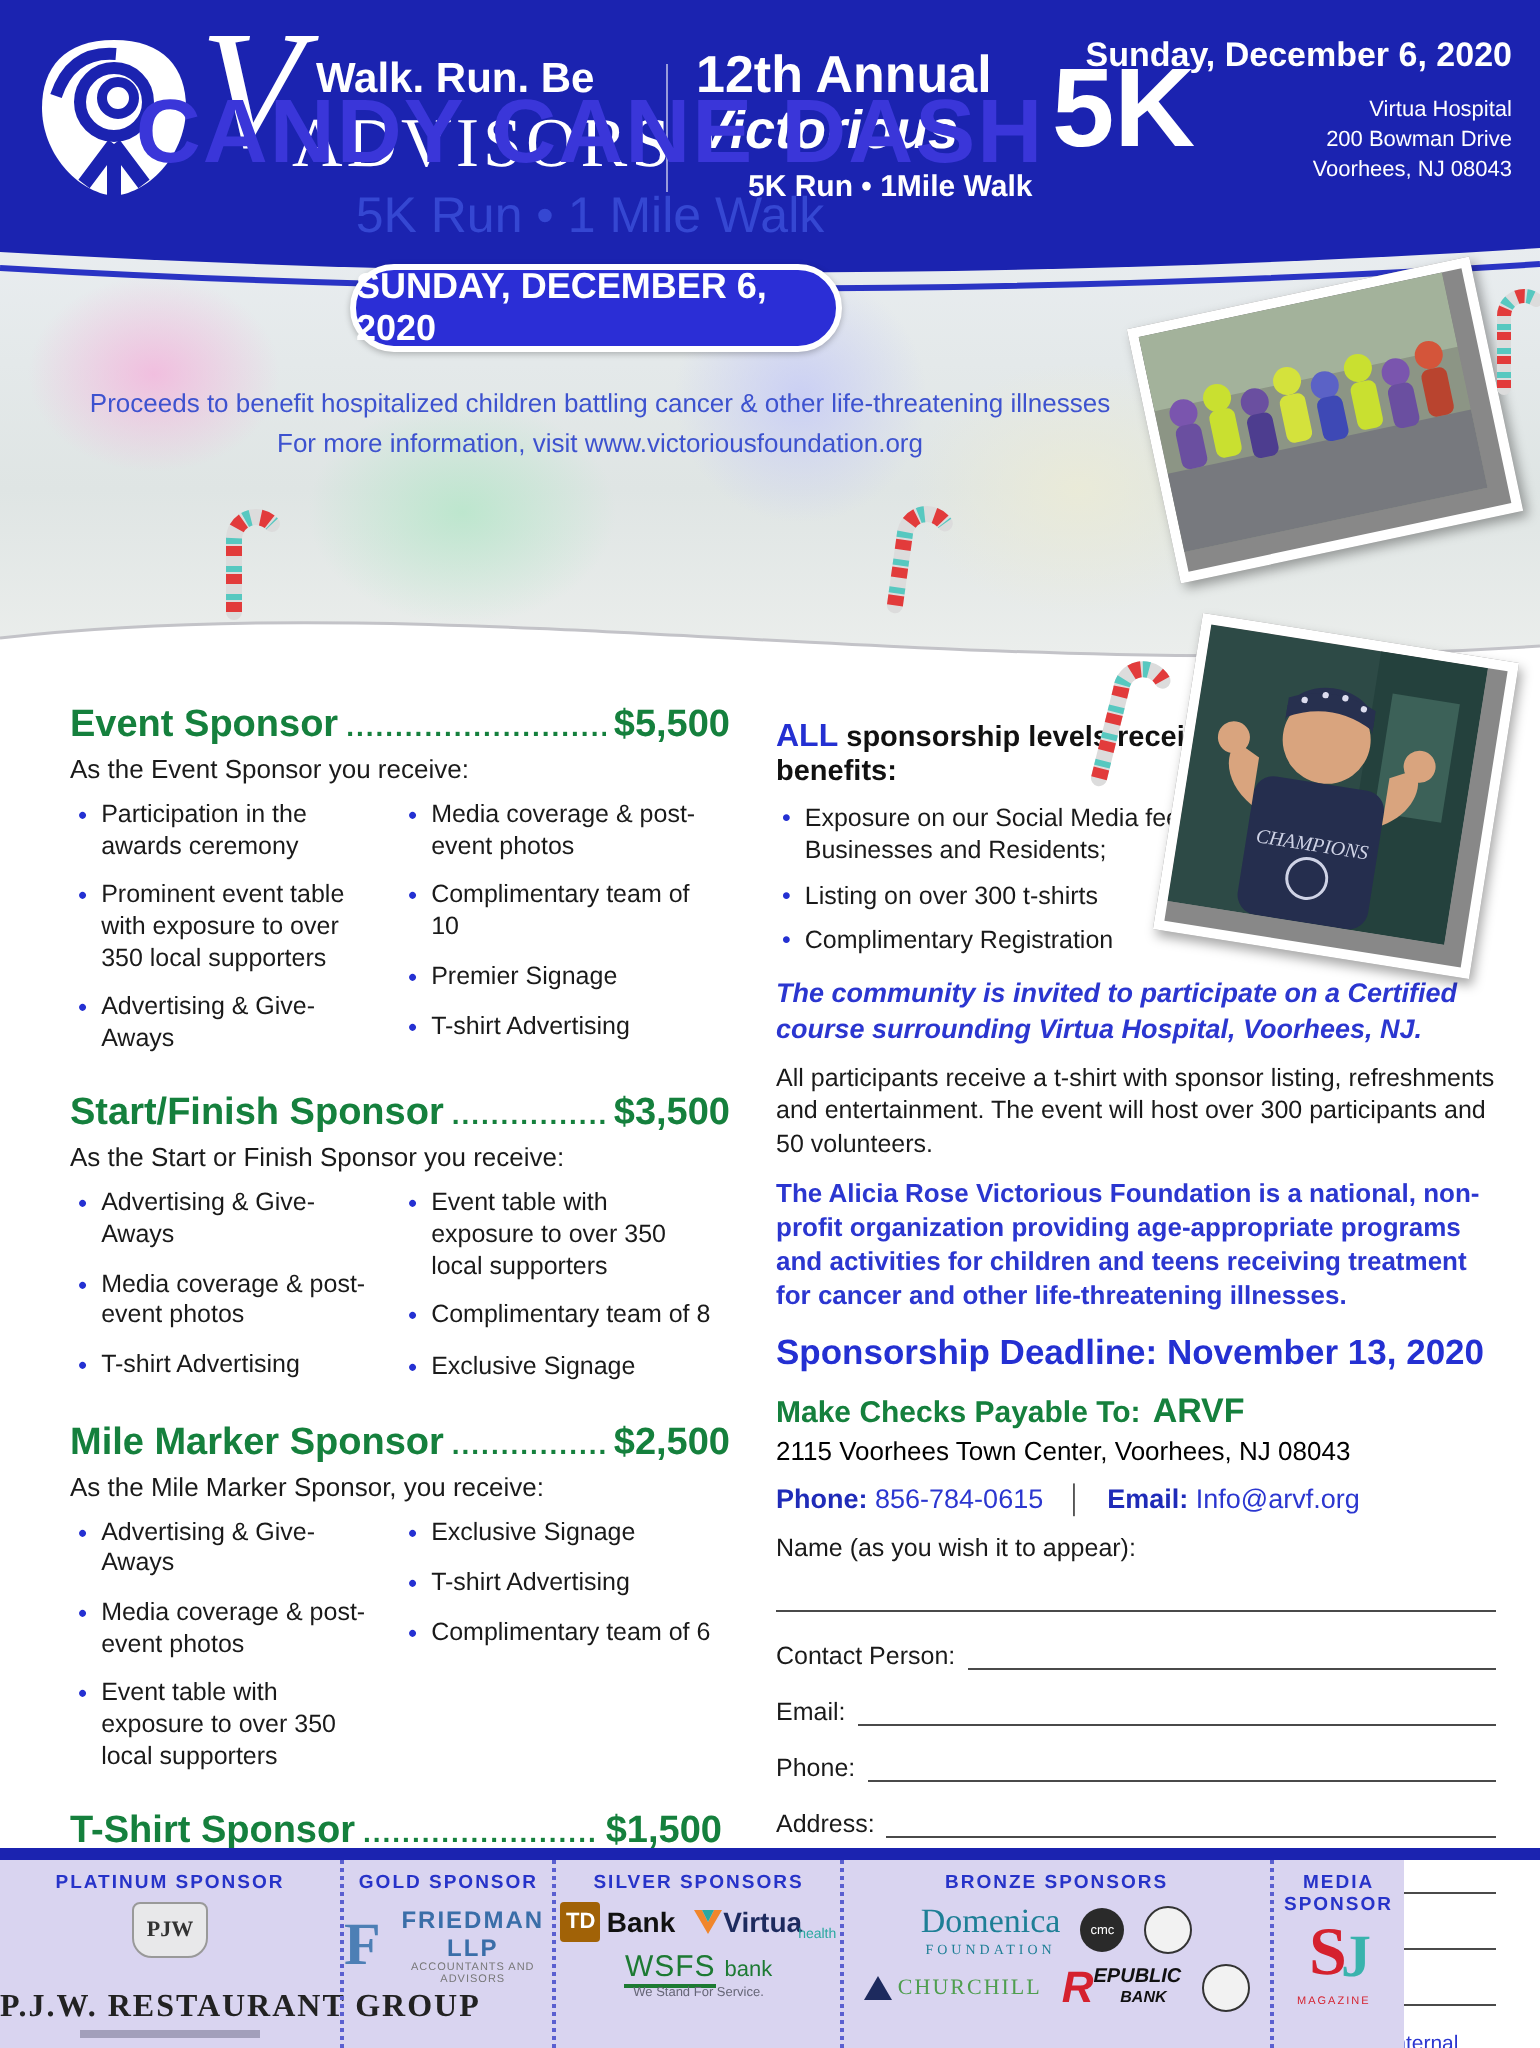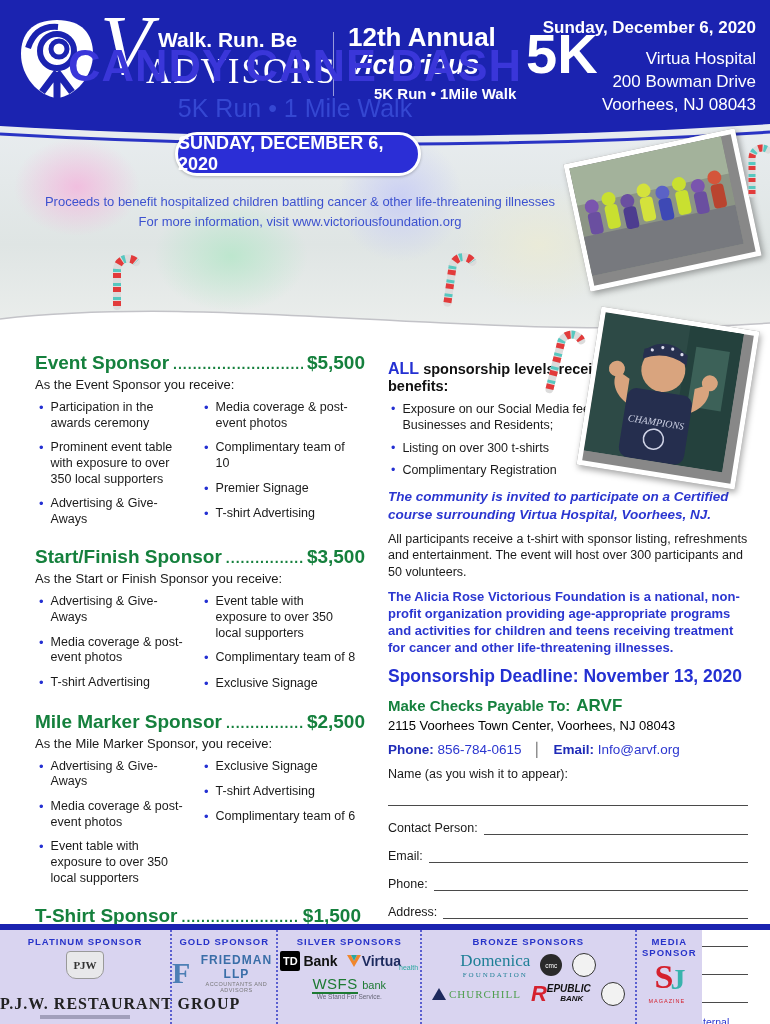--- a/index.html
+++ b/index.html
@@ -17,21 +17,21 @@
   .victorious{position:absolute;left:132px;top:42px;font-family:"Liberation Serif",serif;
               font-size:35px;letter-spacing:2px;color:#fff;}
   .hdr-divider{position:absolute;left:333px;top:32px;width:1px;height:64px;background:rgba(255,255,255,.55);}
   .hdr-mid{position:absolute;left:348px;top:24px;width:230px;color:#fff;}
   .annual{font-size:26px;font-weight:bold;line-height:1.02;}
   .vict-ital{font-size:27px;font-weight:bold;font-style:italic;line-height:1.1;}
   .big5k{position:absolute;left:178px;top:2px;font-size:56px;font-weight:bold;line-height:1;}
   .mid-sub{margin-top:5px;margin-left:26px;font-size:15px;font-weight:bold;}
   .hdr-right{position:absolute;right:14px;top:18px;width:220px;text-align:right;color:#fff;}
   .hdr-date{font-size:17px;font-weight:bold;margin-bottom:10px;}
-  .hdr-venue{font-size:17px;line-height:1.35;}
+  .hdr-venue{font-size:11px;line-height:1.35;}
 
   
   .hero{position:absolute;left:0;top:118px;width:770px;height:230px;
     background:
       radial-gradient(90px 70px at 10% 30%,rgba(244,180,220,.8),transparent 70%),
       radial-gradient(110px 80px at 30% 60%,rgba(180,230,200,.8),transparent 70%),
       radial-gradient(90px 90px at 52% 35%,rgba(200,205,245,.9),transparent 70%),
       radial-gradient(120px 90px at 70% 55%,rgba(235,235,215,.9),transparent 70%),
       radial-gradient(100px 80px at 88% 40%,rgba(215,230,240,.95),transparent 70%),
       linear-gradient(180deg,#e9edf0 0%,#dfe5e4 55%,#eef0ee 100%);}
@@ -111,21 +111,21 @@
   .pjw-name{font-family:"Liberation Serif",serif;font-size:16px;font-weight:bold;color:#222;
       letter-spacing:1px;margin-top:16px;white-space:nowrap;}
   .pjw-sub{height:4px;width:90px;margin:2px auto 0 auto;background:rgba(60,60,90,.35);}
 
   .fried-row{display:flex;align-items:center;justify-content:center;margin-top:6px;}
   .fried-f{font-family:"Liberation Serif",serif;font-size:30px;color:#4d7fb5;font-weight:bold;margin-right:6px;}
   .fried-name{font-size:12px;font-weight:bold;color:#3a6ea8;letter-spacing:1px;}
   .fried-tag{font-size:5.5px;color:#777;letter-spacing:.5px;}
 
   .silver-row1{display:flex;align-items:center;justify-content:center;gap:8px;margin-top:2px;}
-  .td-box{width:20px;height:20px;background:#000000;color:#fff;font-weight:bold;font-size:11px;
+  .td-box{width:20px;height:20px;background:#a16207;color:#fff;font-weight:bold;font-size:11px;
       display:flex;align-items:center;justify-content:center;border-radius:2px;}
   .td-text{font-size:14px;font-weight:bold;color:#111;}
   .virtua-wrap{display:flex;align-items:center;}
   .virtua-name{font-size:14px;font-weight:bold;color:#1d2a5e;}
   .virtua-sub{font-size:7px;color:#2aa8a0;text-align:right;margin-top:12px;margin-left:-2px;}
   .wsfs{margin-top:4px;font-weight:normal;}
   .wsfs .w1{color:#1d7a33;font-size:15px;letter-spacing:.5px;border-bottom:2px solid #1d7a33;}
   .wsfs .w2{color:#1d7a33;font-size:11px;}
   .wsfs-tag{font-size:6.5px;color:#667;}
 

